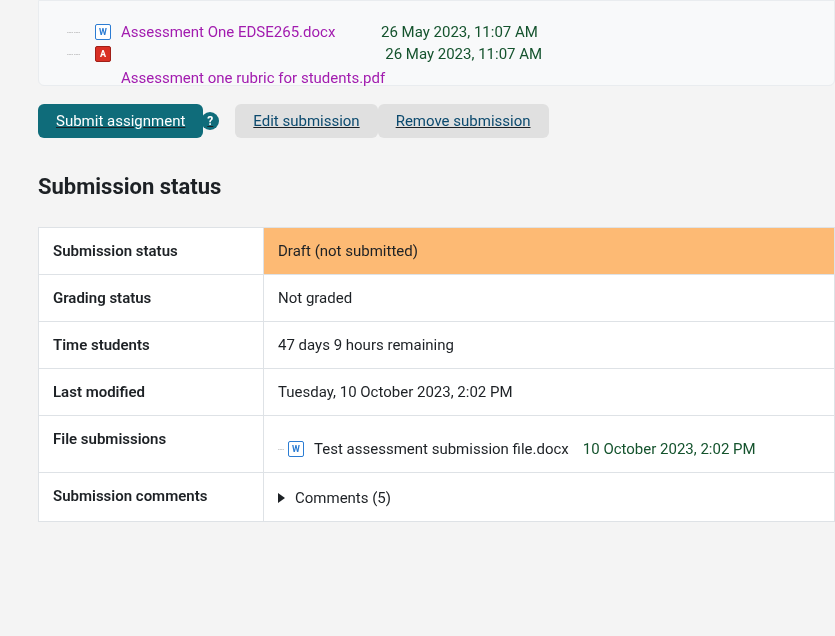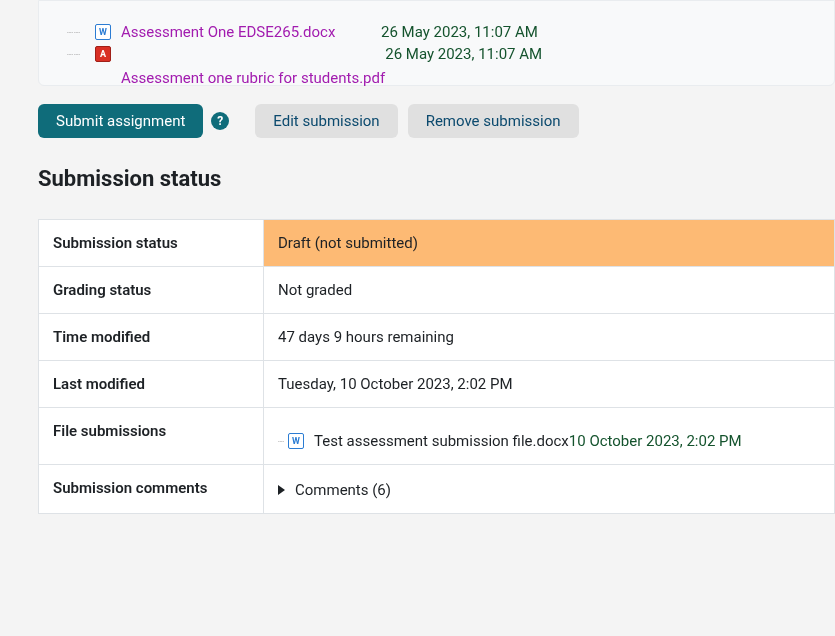--- a/index.html
+++ b/index.html
@@ -66,23 +66,23 @@
     .file-date {
       color: #14532d;
       white-space: nowrap;
     }
     .file-row .file-name-col { width: 260px; }
     .file-row.compress .file-name { flex: none; margin-top: 48px; }
 
     .actions-row {
       display: flex;
       align-items: center;
-      gap: 10px;
-      margin-left: 18px;
-      margin-bottom: 28px;
+      margin-left: 18px;
+      margin-bottom: 36px;
+      text-decoration: underline;
     }
     button {
       font-family: inherit;
       font-size: 15px;
       border: none;
       border-radius: 6px;
       padding: 8px 18px;
       cursor: pointer;
     }
     .btn-primary {
@@ -147,20 +147,21 @@
       align-items: center;
       padding-top: 10px;
       gap: 0;
     }
     .file-sub-tree {
       color: #aaa;
       font-size: 10px;
       margin-right: 4px;
     }
     .file-sub-name {
+      margin-right: 14px;
     }
     .comments-toggle {
       display: flex;
       align-items: center;
       gap: 10px;
       padding-top: 2px;
       cursor: pointer;
     }
     .triangle {
       display: inline-block;
@@ -206,21 +207,21 @@
     <tbody>
         <tr class="highlight">
       <th>Submission status</th>
       <td>Draft (not submitted)</td>
     </tr>
     <tr>
       <th>Grading status</th>
       <td>Not graded</td>
     </tr>
     <tr>
-      <th>Time modified</th>
+      <th>Time students</th>
       <td>47 days 9 hours remaining</td>
     </tr>
     <tr>
       <th>Last modified</th>
       <td>Tuesday, 10 October 2023, 2:02 PM</td>
     </tr>
     <tr>
       <th>File submissions</th>
       <td class="file-cell">
         <div class="file-submission-row">
@@ -229,21 +230,21 @@
           <span class="file-sub-name">Test assessment submission file.docx</span>
           <span class="file-date">10 October 2023, 2:02 PM</span>
         </div>
       </td>
     </tr>
     <tr>
       <th>Submission comments</th>
       <td class="comments-cell">
         <div class="comments-toggle">
           <span class="triangle"></span>
-          <span>Comments (6)</span>
+          <span>Comments (5)</span>
         </div>
       </td>
     </tr>
   </tbody>
     </table>
 
   <div class="bottom-space"></div>
 </div>
 
 </body></html>

